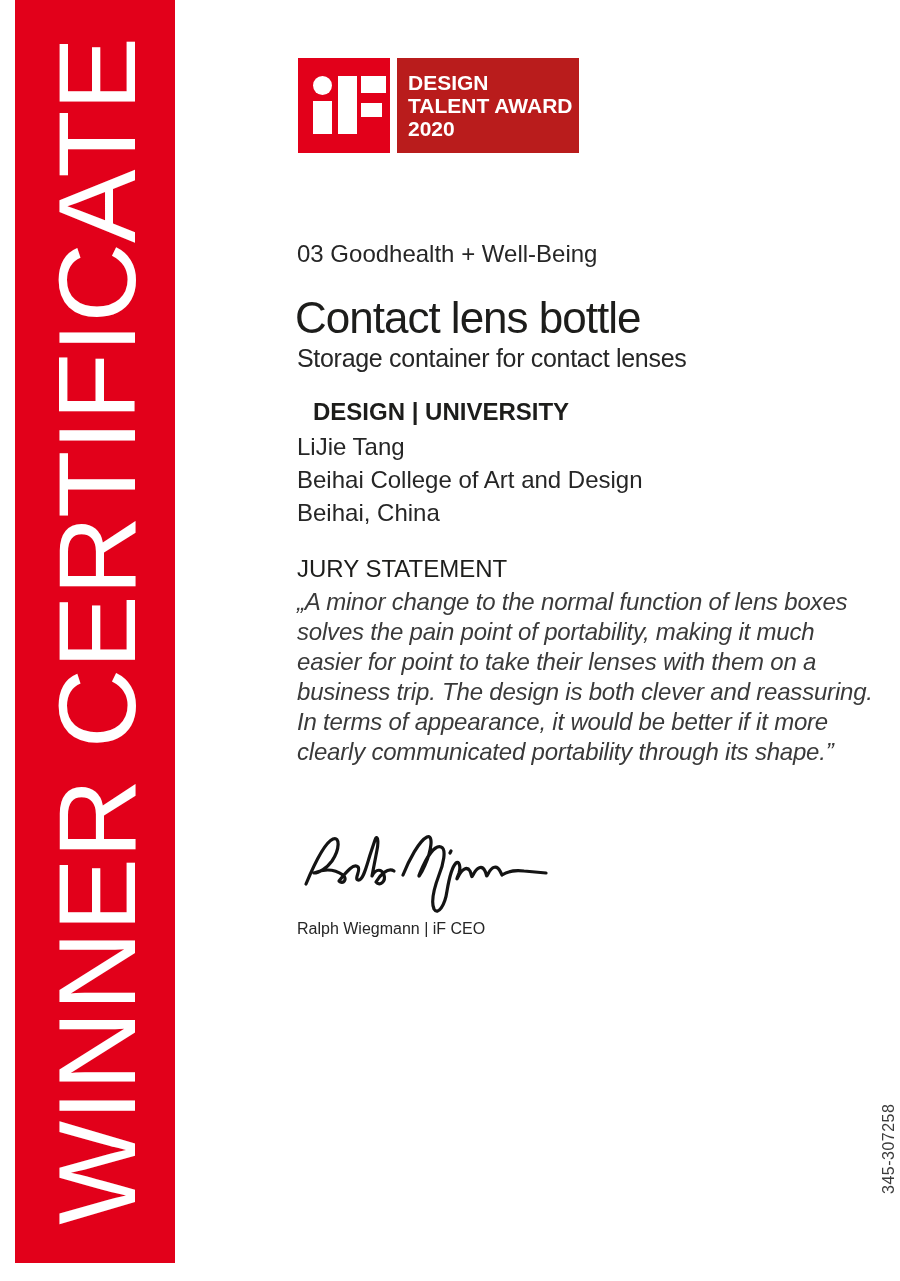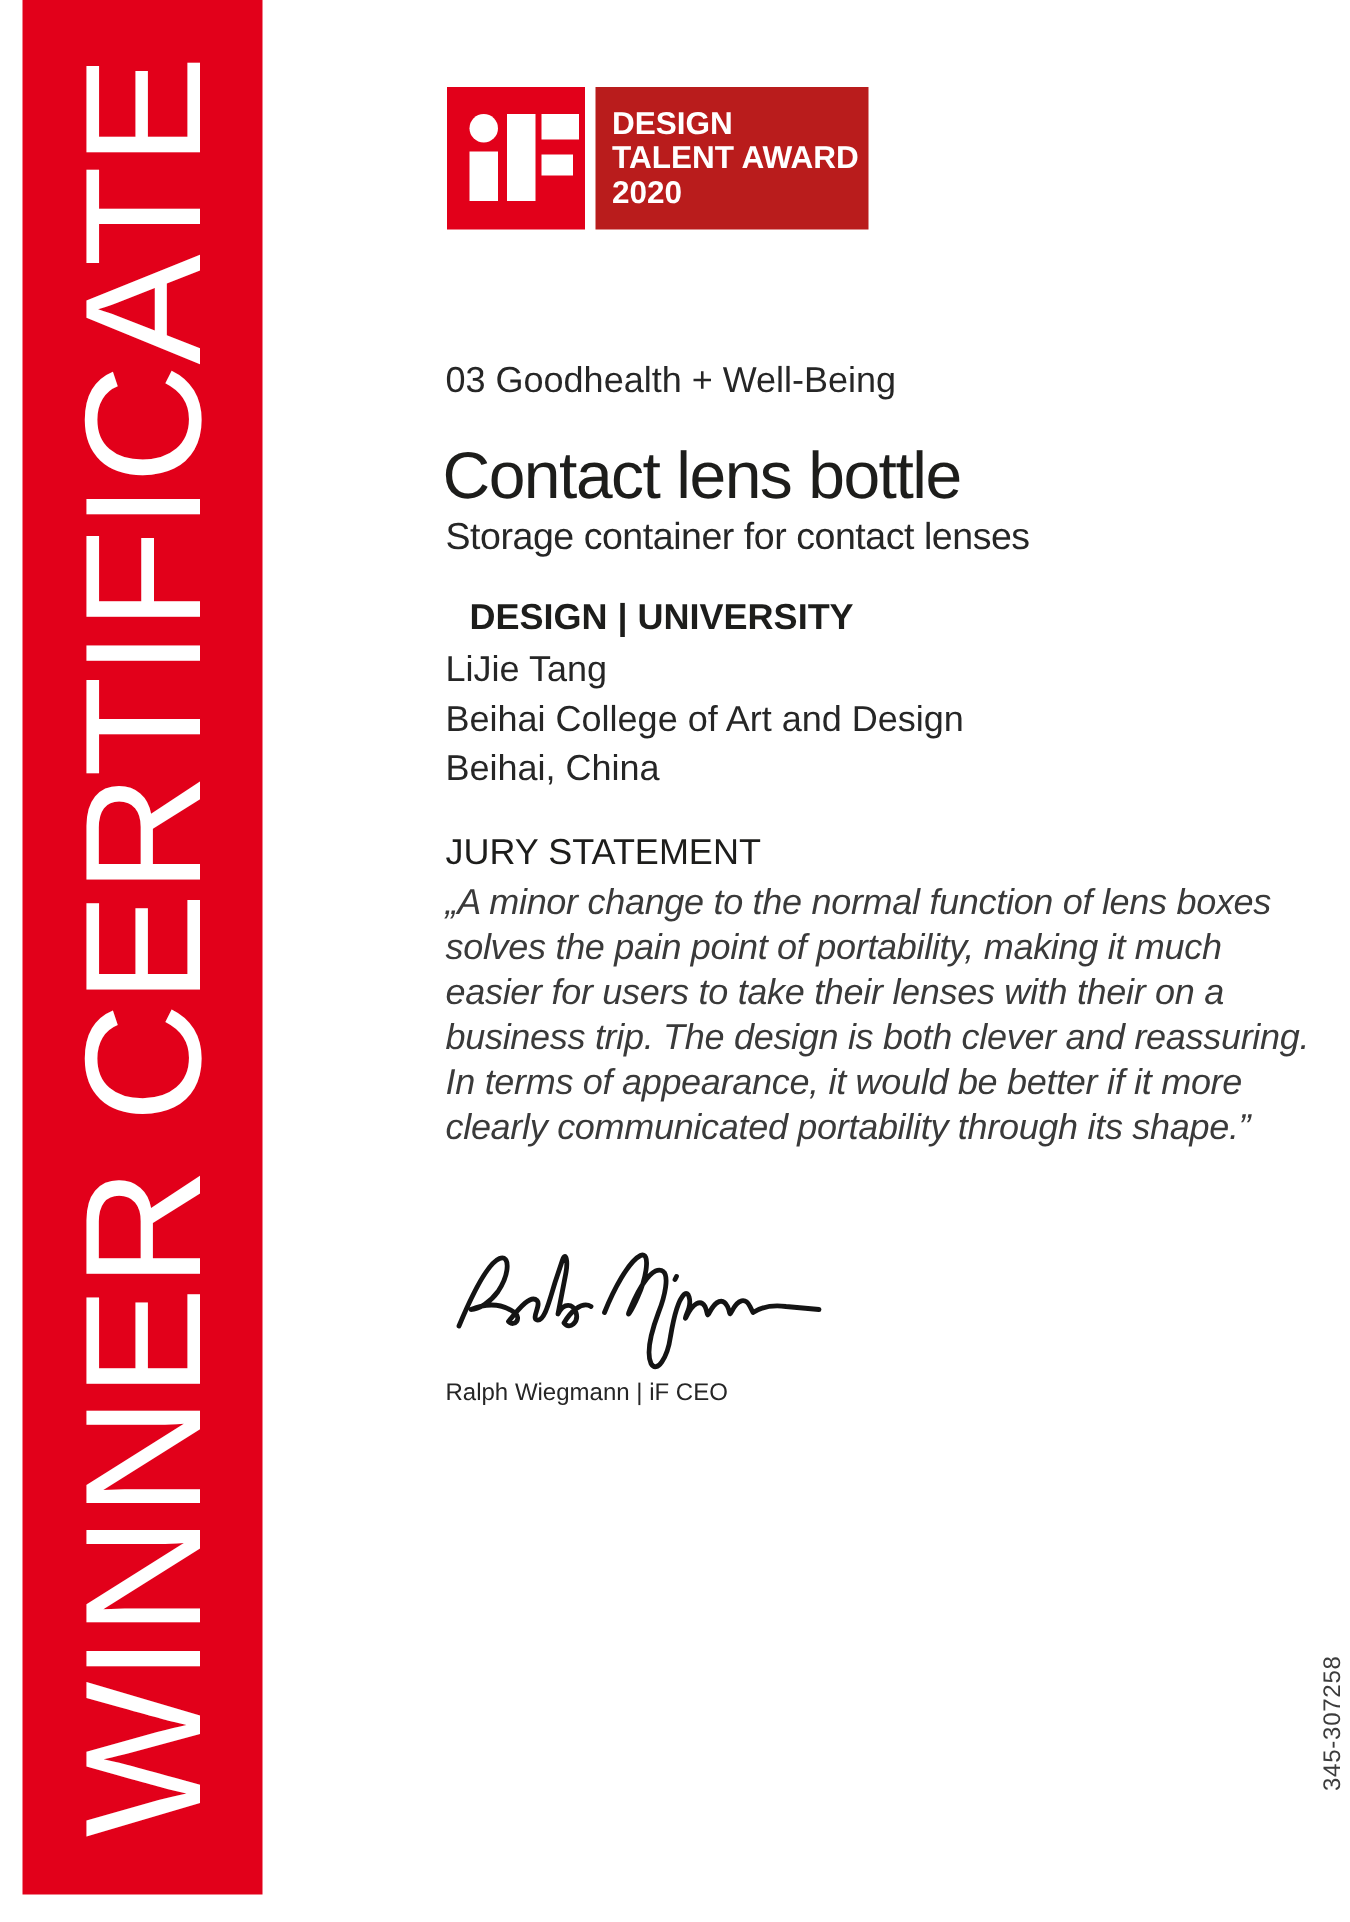--- a/index.html
+++ b/index.html
@@ -101,21 +101,21 @@
 <div class="design-lines">
   <div>LiJie Tang</div>
   <div>Beihai College of Art and Design</div>
   <div>Beihai, China</div>
 </div>
 
 <div class="jury-heading">JURY STATEMENT</div>
 <div class="jury-lines">
   <div>„A minor change to the normal function of lens boxes</div>
   <div>solves the pain point of portability, making it much</div>
-  <div>easier for users to take their lenses with their on a</div>
+  <div>easier for point to take their lenses with them on a</div>
   <div>business trip. The design is both clever and reassuring.</div>
   <div>In terms of appearance, it would be better if it more</div>
   <div>clearly communicated portability through its shape.”</div>
 </div>
 
 <svg class="signature" viewBox="0 0 250 100" fill="none" stroke="#141414" stroke-width="3.2" stroke-linecap="round" stroke-linejoin="round">
   <path d="M6 66 C16 42 26 24 33 21 C40 18 40 31 32 43 C27 50 19 55 14 55 C26 50 36 52 43 57 C48 61 43 67 39 63 C47 53 54 45 58 49 C61 52 54 61 58 62 C63 63 66 50 70 37 L75 22 C77 16 79 22 77 32 L72 58 C76 50 82 51 84 57 C86 63 80 69 76 64 C80 57 88 49 94 53"></path>
   <path d="M103 57 C109 42 119 23 127 19 C134 16 131 34 125 47 C121 56 117 62 120 55 C127 38 135 27 141 29 C147 31 143 47 139 57 C136 65 130 82 134 91 C138 98 145 87 147 73 C149 61 152 49 156 45 C159 42 161 49 159 55 C157 60 156 63 158 59 C162 51 167 48 170 53 C172 57 171 61 173 57 C177 49 182 47 185 53 C187 57 186 60 188 56 C192 48 197 47 200 53 L202 57 C208 53 216 52 224 53 L246 55"></path>
   <path d="M150 35 L151 33"></path>
 </svg>

